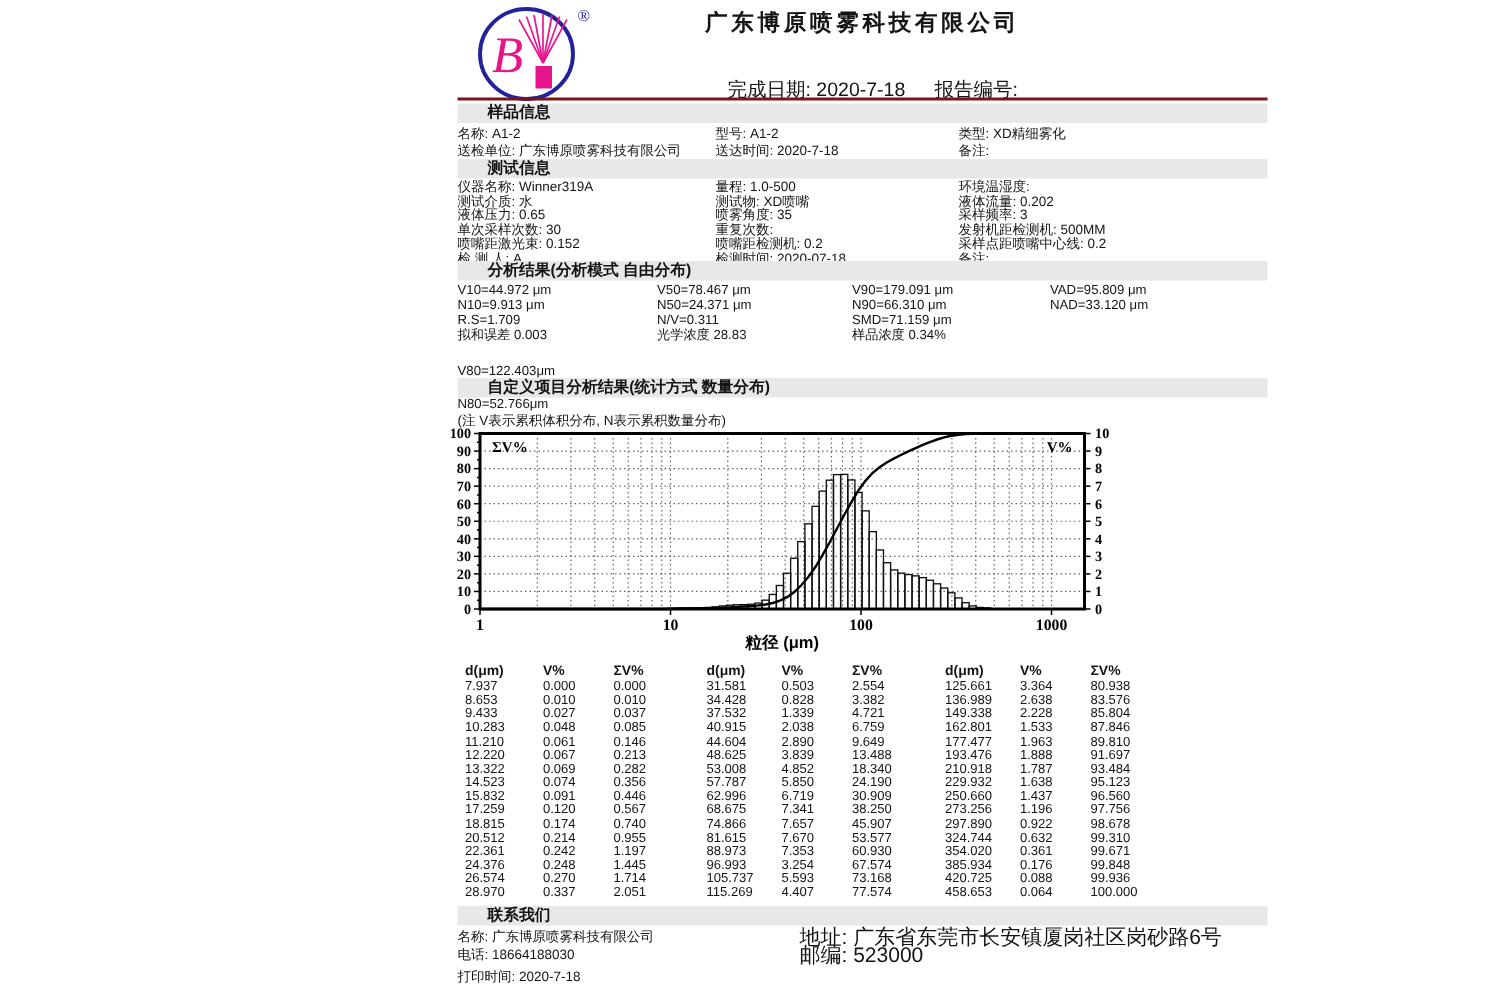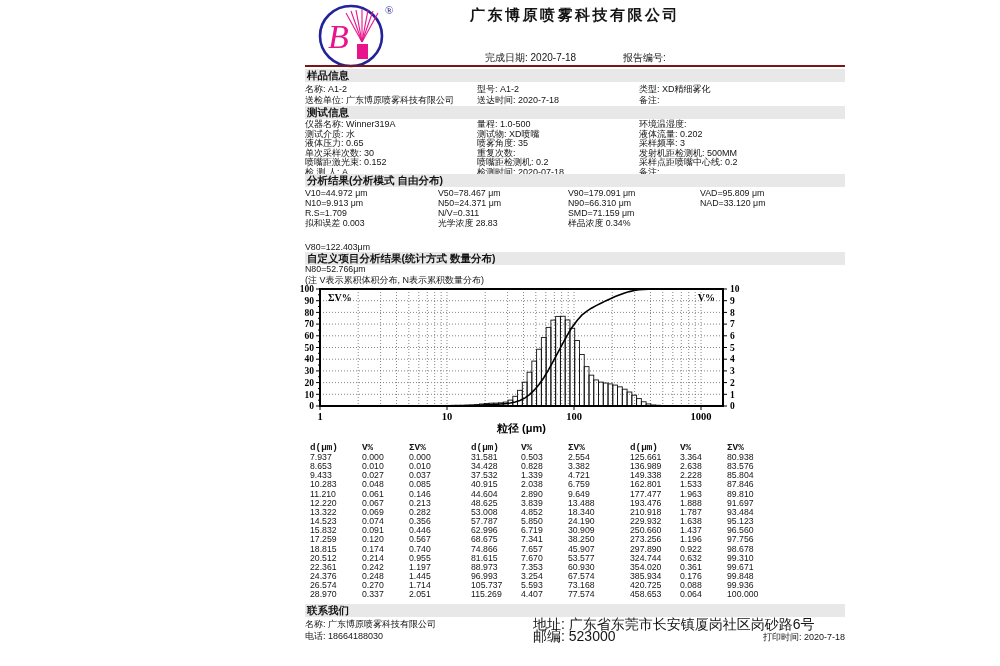--- a/index.html
+++ b/index.html
@@ -1,29 +1,29 @@
 <!DOCTYPE html>
 <html><head>
 <meta charset="utf-8">
 <style>
 *{margin:0;padding:0;box-sizing:border-box}
 html,body{width:1000px;height:666px;background:#fff;font-family:"Liberation Sans",sans-serif;color:#141414;overflow:hidden}
 .page{position:relative;width:1000px;height:666px;background:#fff}
 .content{position:absolute;left:305px;top:0;width:540px;height:666px}
 .abs{position:absolute}
-.secbar{background:#e8e8e8;width:540px;height:13px;line-height:13px;font-size:10.5px;font-weight:bold;padding-left:2px}
+.secbar{background:#e8e8e8;width:540px;height:13px;line-height:13px;font-size:10.5px;font-weight:bold;padding-left:20px}
 .kvgrid{display:grid;font-size:9px;width:540px}
 .g3{grid-template-columns:172px 162px 206px}
 .g4{grid-template-columns:133px 130px 132px 145px}
 .smallline{font-size:8.8px}
 .dtable{display:grid;grid-template-columns:52px 47px 62px 50px 47px 62px 50px 47px 56px;width:480px;font-size:8.7px;line-height:9.15px}
-.dtable .th{font-weight:bold;font-family:Liberation Mono, monospace;font-size:9.3px;line-height:11px}
+.dtable .th{font-weight:bold;font-family:Liberation Sans, sans-serif;font-size:9.3px;line-height:11px}
 .companytitle{width:540px;text-align:center;font-size:15px;font-weight:bold;letter-spacing:2.5px}
 .redrule{width:540px;height:2px}
-.daterow{font-size:10px}
+.daterow{font-size:13px}
 svg text{font-family:"Liberation Serif",serif}
 svg text.cjk{font-family:"Liberation Sans",sans-serif}
 </style>
 </head>
 <body>
 
 <div class="page">
   <div class="content">
 
     <svg class="abs" style="left:10px;top:2px" width="82" height="68" viewBox="0 0 82 68">
@@ -432,17 +432,17 @@
     <div class="abs secbar" style="top:604px">联系我们</div>
     <div class="abs" style="top:619px;font-size:9px;line-height:11.5px">
       <div><span>名称</span><span>: </span><span>广东博原喷雾科技有限公司</span></div>
       <div><span>电话</span><span>: </span><span>18664188030</span></div>
     </div>
     <div class="abs" style="top:619px;left:228px;font-size:14px;line-height:11.5px">
       <div><span>地址</span><span>: </span><span>广东省东莞市长安镇厦岗社区岗砂路6号</span></div>
       <div><span>邮编</span><span>: </span><span>523000</span></div>
     </div>
 
-    <div class="abs" style="top:631px;width:540px;text-align:right;font-size:9px">
+    <div class="abs" style="top:645px;width:540px;text-align:left;font-size:9px">
       <span>打印时间</span><span>: </span><span>2020-7-18</span>
     </div>
   </div>
 </div>
 
 </body></html>

